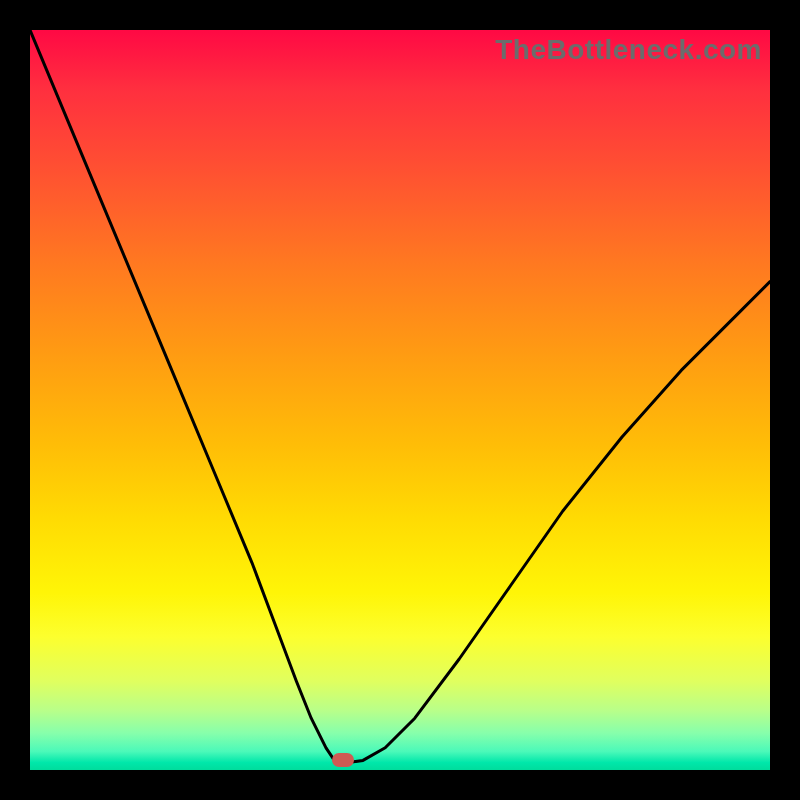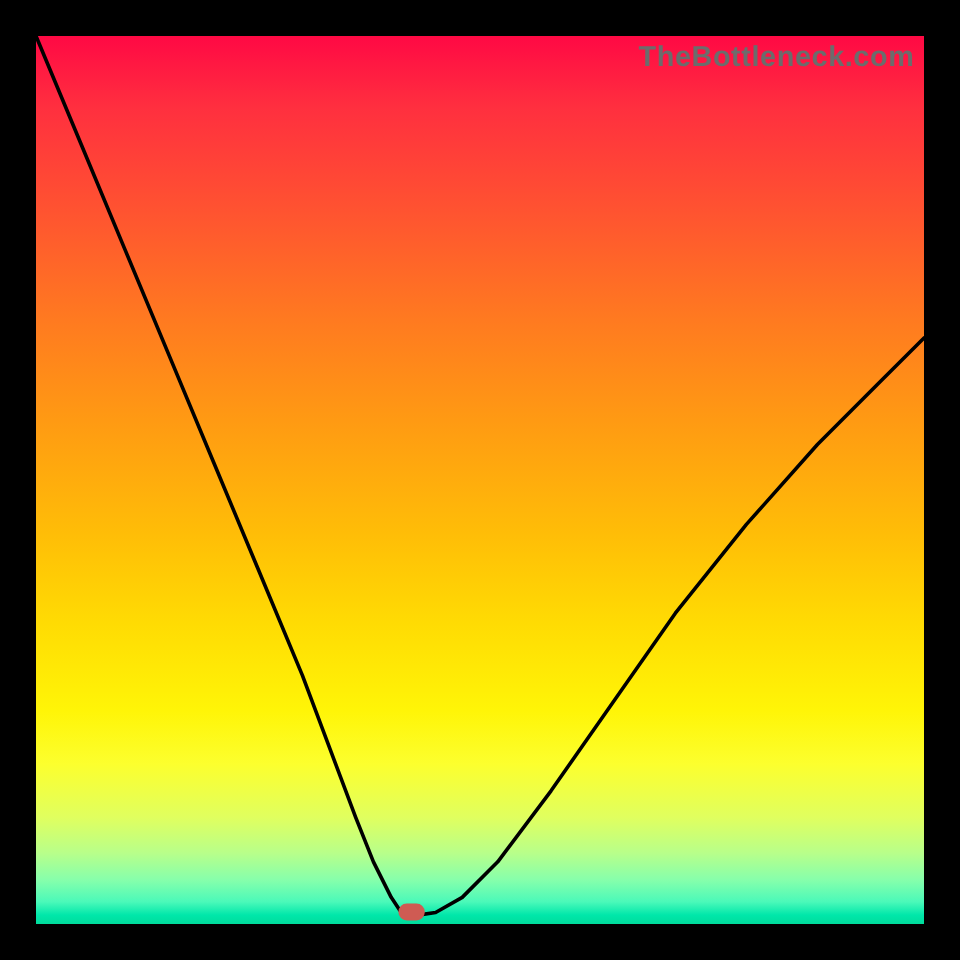--- a/index.html
+++ b/index.html
@@ -29,21 +29,21 @@
       #87ffab 95%,
       #4bf9b9 97.5%,
       #00e7aa 99%,
       #00dc9c 100%);
     overflow: hidden;
   }
   .watermark {
     position: absolute;
     top: 4px; right: 8px;
     font-family: Arial, Helvetica, sans-serif;
-    font-size: 24px;
+    font-size: 28px;
     font-weight: 600;
     color: #6c6c6c;
     letter-spacing: 0.5px;
   }
   .curve {
     position: absolute;
     left: 0; top: 0;
     width: 740px; height: 740px;
   }
   .curve path {

